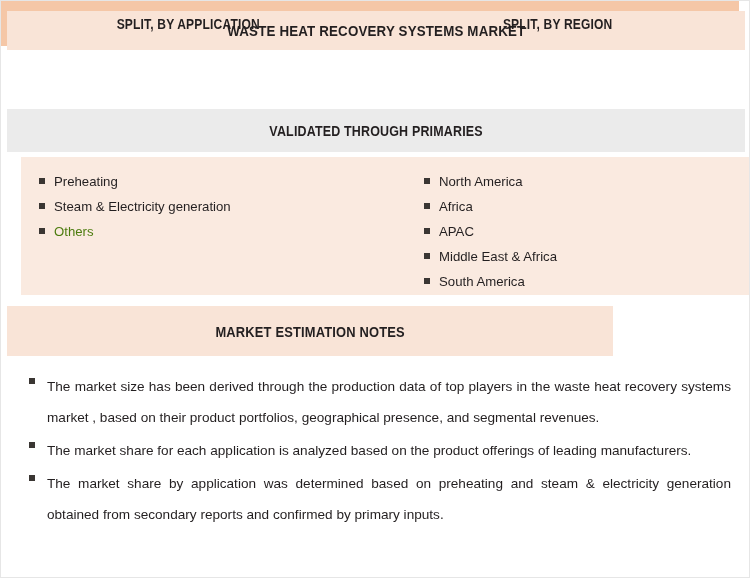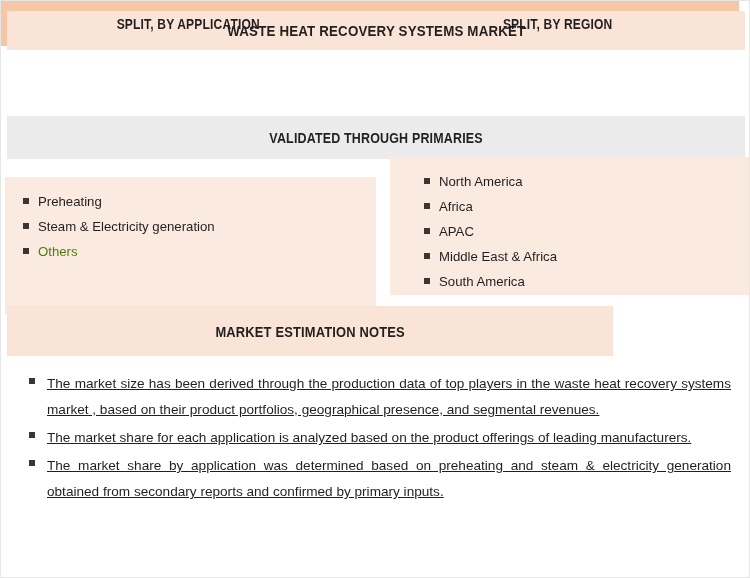--- a/index.html
+++ b/index.html
@@ -70,33 +70,32 @@
   #split-cell-region { width: 363px; }
   .split-cell .band-title { font-size: 14px; }
 
   
   #validated-band {
     left: 6px;
     top: 108px;
     width: 738px;
     height: 43px;
     background: #ebebeb;
-    margin-top: 7px;
   }
   #validated-band .band-title { font-size: 14.5px; }
 
   
   .content-box {
     position: absolute;
     top: 156px;
     height: 138px;
     background: #faeae0;
     padding: 12px 16px 0 16px;
   }
-  #application-box { left: 4px;   width: 371px; margin-top: 20px; }
+  #application-box { left: 20px;   width: 371px; }
   #region-box      { left: 389px; width: 394px; }
 
   ul.bullets { list-style: none; }
 
   ul.bullets li {
     position: relative;
     padding-left: 17px;
     font-size: 13.2px;
     line-height: 25px;
     color: #231f20;
@@ -134,24 +133,23 @@
     padding: 8px 14px 0 14px;
   }
 
   ul.notes { list-style: none; }
 
   ul.notes > li {
     position: relative;
     padding-left: 26px;
     margin-bottom: 2px;
     font-size: 13.6px;
-    line-height: 26px;
+    line-height: 31px;
     color: #231f20;
     text-align: justify;
-    text-decoration: underline;
   }
   ul.notes > li::before {
     content: "";
     position: absolute;
     left: 8px;
     top: 7px;
     width: 5.5px;
     height: 5.5px;
     background: #3a3633;
   }

